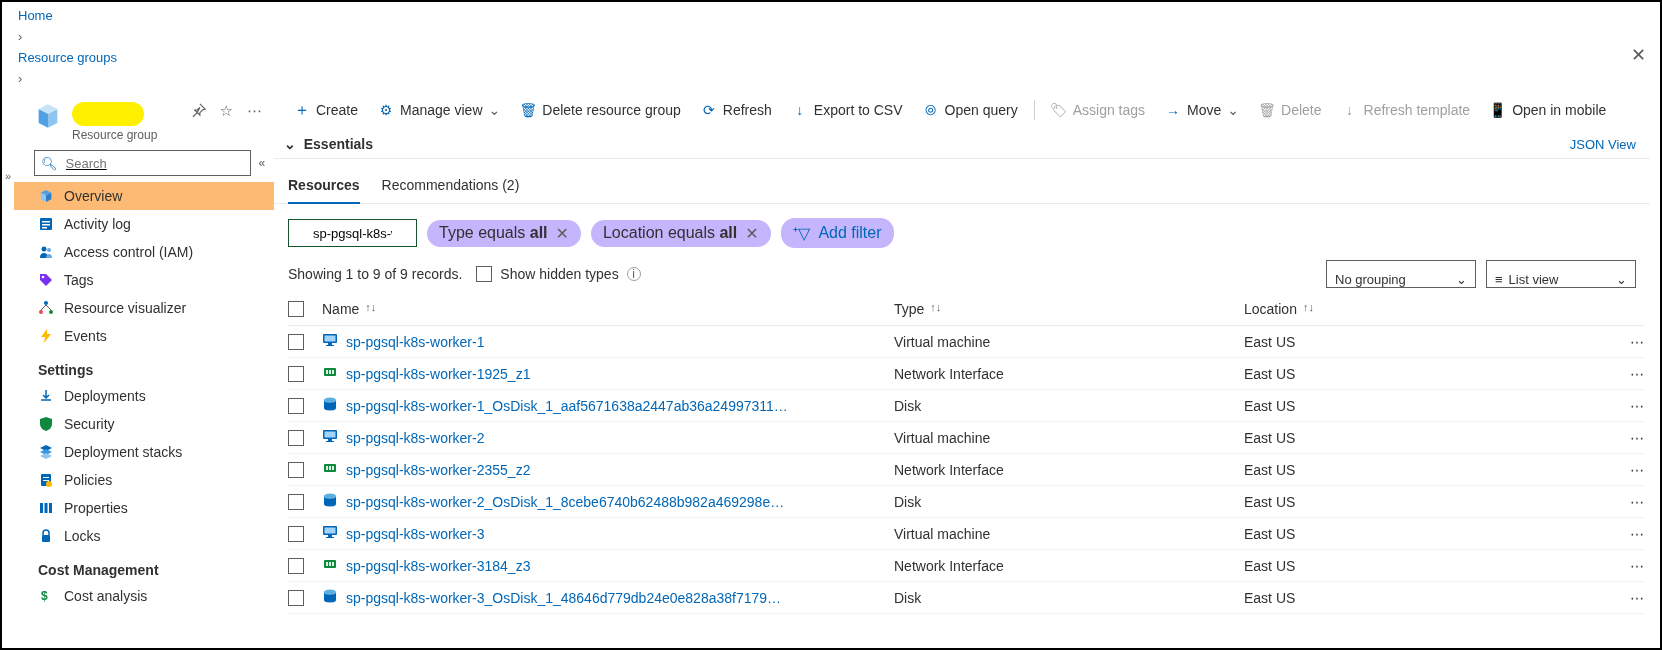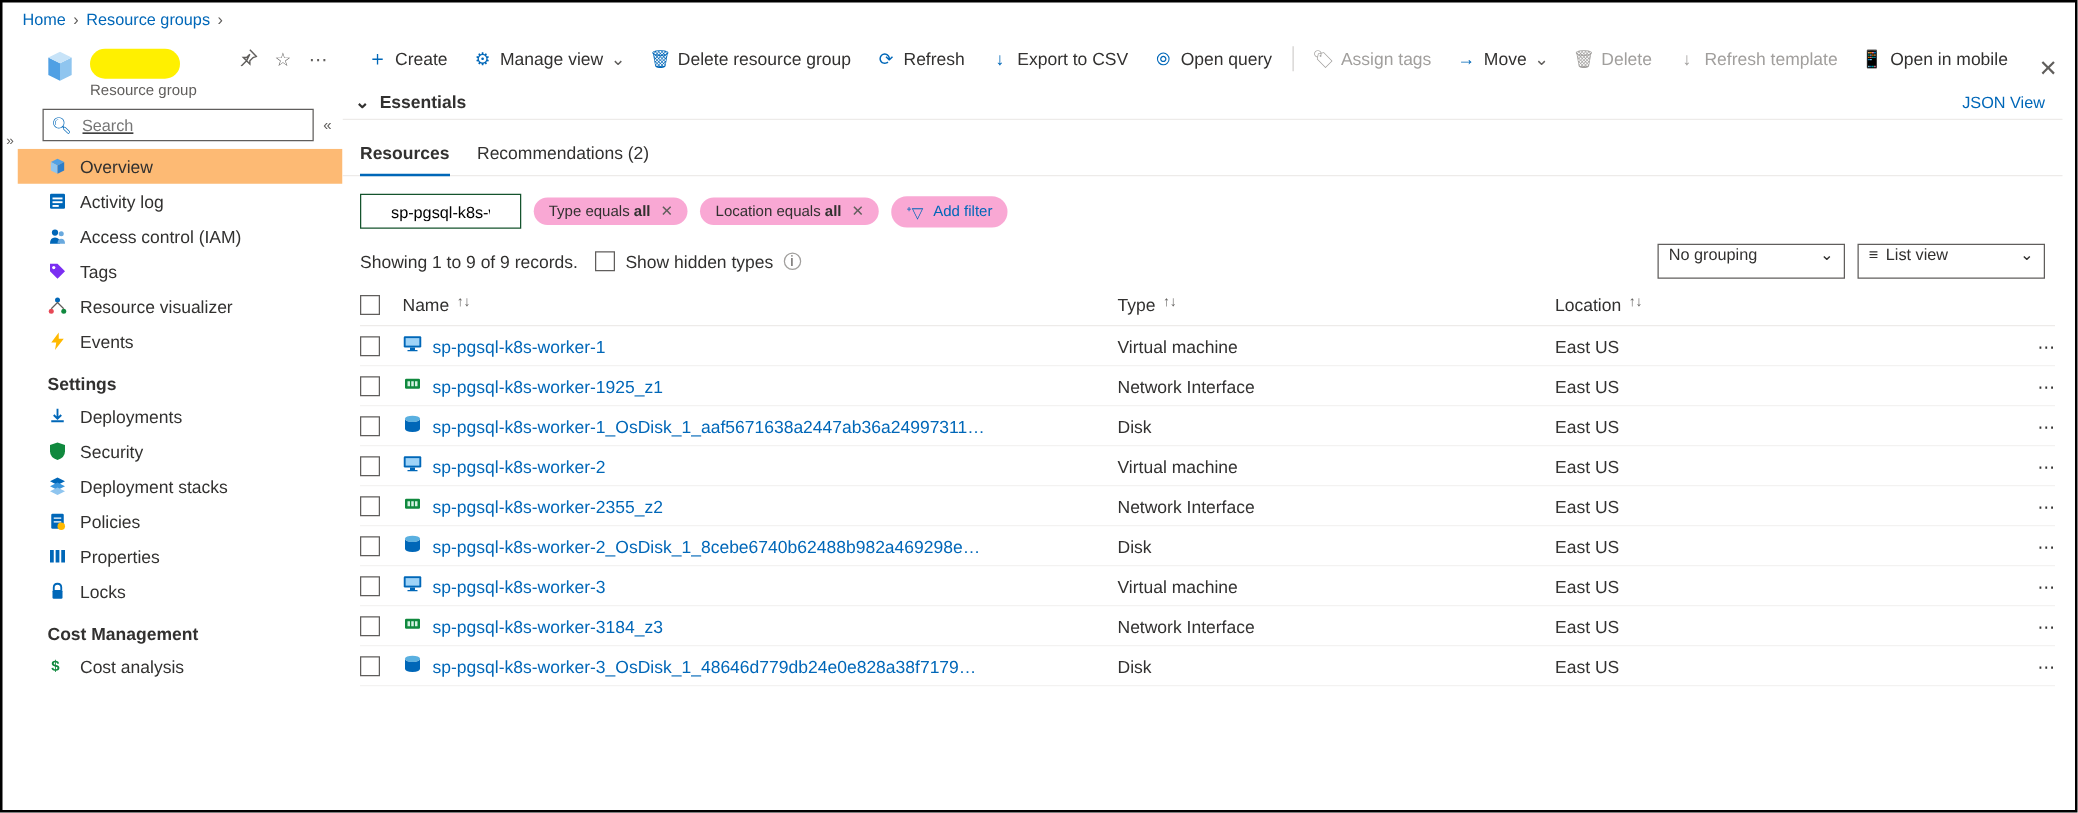--- a/index.html
+++ b/index.html
@@ -1,18 +1,18 @@
 <!DOCTYPE html>
 <html><head>
 <meta charset="utf-8">
 <style>
   * { box-sizing: border-box; font-family: "Segoe UI", Arial, sans-serif; }
   body { margin:0; background:#fff; color:#323130; font-size:13px; border:2px solid #000; width:1662px; height:650px; overflow:hidden; position:relative; }
   a { color:#0067b8; text-decoration:none; }
-  .breadcrumb { padding:6px 16px 4px; font-size:13px; display:flex; gap:6px; }
+  .breadcrumb { padding:6px 16px 4px; font-size:13px; display:flex; gap:6px;flex-direction:column; }
   .breadcrumb span.sep { color:#605e5c; }
   .page-row { display:flex; height:calc(100% - 26px); }
   .expand-col { width:12px; padding-top:80px; text-align:center; color:#605e5c; font-size:11px; }
   .left { width:260px; border-right:none; padding:8px 0 0 0; position:relative; }
   .header-area { display:flex; align-items:flex-start; padding:4px 12px 8px 20px; gap:10px; }
   .rg-icon { width:28px; height:28px; flex:0 0 28px; position:relative; }
   .rg-icon svg { display:block; }
   .rg-title-wrap { flex:1; }
   .rg-title { font-size:20px; font-weight:600; background:#fff000; border-radius:18px; padding:0 14px; display:inline-block; line-height:24px; min-height:24px; }
   .rg-sub { font-size:12px; color:#605e5c; margin-top:2px; }
@@ -39,28 +39,28 @@
   .toolbar-sep { width:1px; height:20px; background:#d2d0ce; margin:0 6px; }
   .ess-row { display:flex; align-items:center; justify-content:space-between; padding:6px 14px 6px 10px; border-bottom:1px solid #edebe9; }
   .ess-left { display:flex; align-items:center; gap:8px; font-weight:600; font-size:14px; cursor:pointer; }
   .ess-right a { font-size:13px; }
   .tabs { display:flex; gap:22px; padding:12px 14px 0 14px; border-bottom:1px solid #edebe9; }
   .tab { padding:6px 0 10px; cursor:pointer; font-size:14px; color:#323130; position:relative; }
   .tab.active { font-weight:600; }
   .tab.active::after { content:""; position:absolute; left:0; right:0; bottom:-1px; height:2px; background:#0067b8; }
   .filterbar { display:flex; align-items:center; gap:10px; padding:14px 14px 4px; }
   .filter-input { border:1px solid #14532d; height:28px; padding:0 24px; width:129px; font-size:13px; }
-  .pill { background:#f9a8d4; border-radius:14px; padding:4px 12px; display:flex; align-items:center; gap:8px; font-size:12px; color:#323130; }
+  .pill { background:#c4b5fd; border-radius:14px; padding:4px 12px; display:flex; align-items:center; gap:8px; font-size:16px; color:#323130; }
   .pill .x { color:#605e5c; cursor:pointer; }
   .pill.add { color:#0067b8; }
   .showing-row { display:flex; align-items:center; justify-content:space-between; padding:8px 14px 6px; }
   .showing-left { display:flex; align-items:center; gap:14px; font-size:14px; color:#323130; }
   .chk { width:16px; height:16px; border:1px solid #605e5c; display:inline-block; vertical-align:middle; }
   .showing-right { display:flex; align-items:center; gap:10px; }
-  .sel { border:1px solid #605e5c; height:28px; display:flex; align-items:flex-start; padding:0 8px; gap:8px; background:#fff; cursor:pointer; font-size:13px; min-width:150px; justify-content:space-between; }
+  .sel { border:1px solid #605e5c; height:28px; display:flex; align-items:flex-end; padding:0 8px; gap:8px; background:#fff; cursor:pointer; font-size:13px; min-width:150px; justify-content:space-between; }
   .table { padding:0 6px 0 14px; }
   .thead { display:flex; align-items:center; border-bottom:1px solid #edebe9; padding:6px 0 8px; font-size:14px; color:#323130; }
   .thead .sort, .row .cell { display:flex; align-items:flex-start; gap:6px; }
   .col-chk { width:34px; }
   .col-name { flex:1; }
   .col-type { width:350px; }
   .col-loc { width:360px; }
   .col-more { width:40px; text-align:right; }
   .row { display:flex; align-items:center; padding:6px 0; border-bottom:1px solid #f3f2f1; font-size:14px; }
   .row .name-cell { display:flex; align-items:center; gap:8px; }

